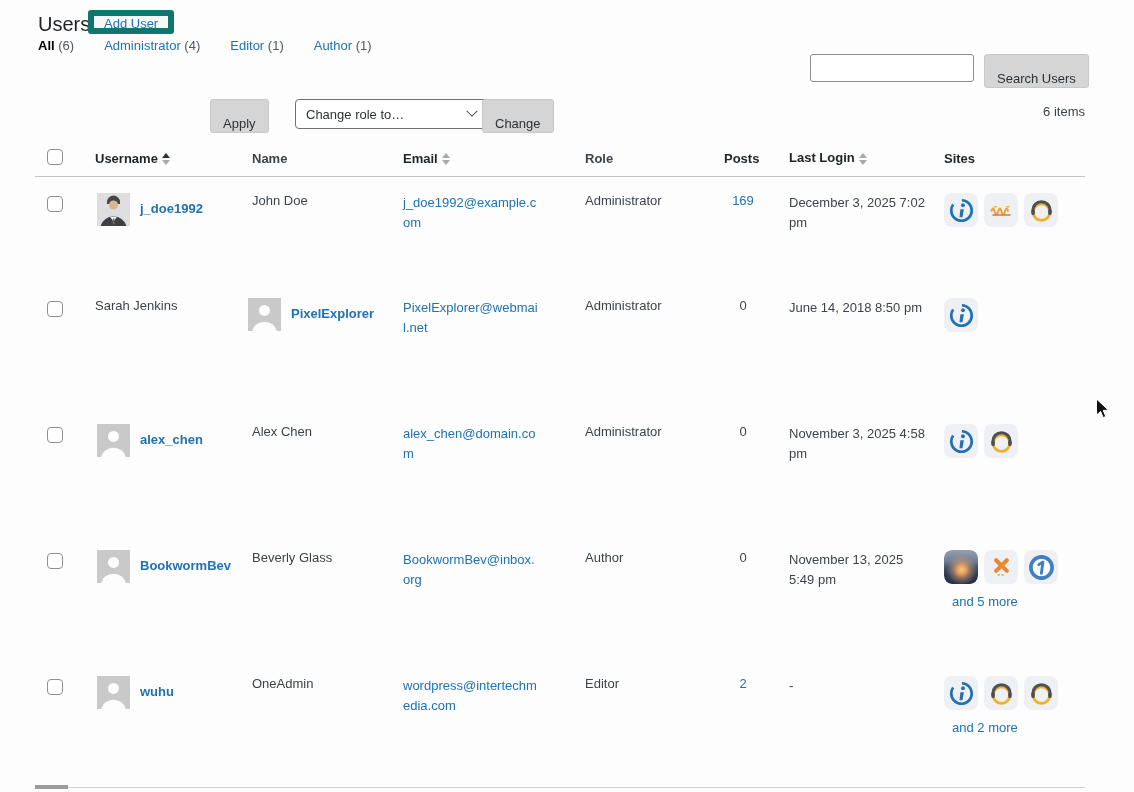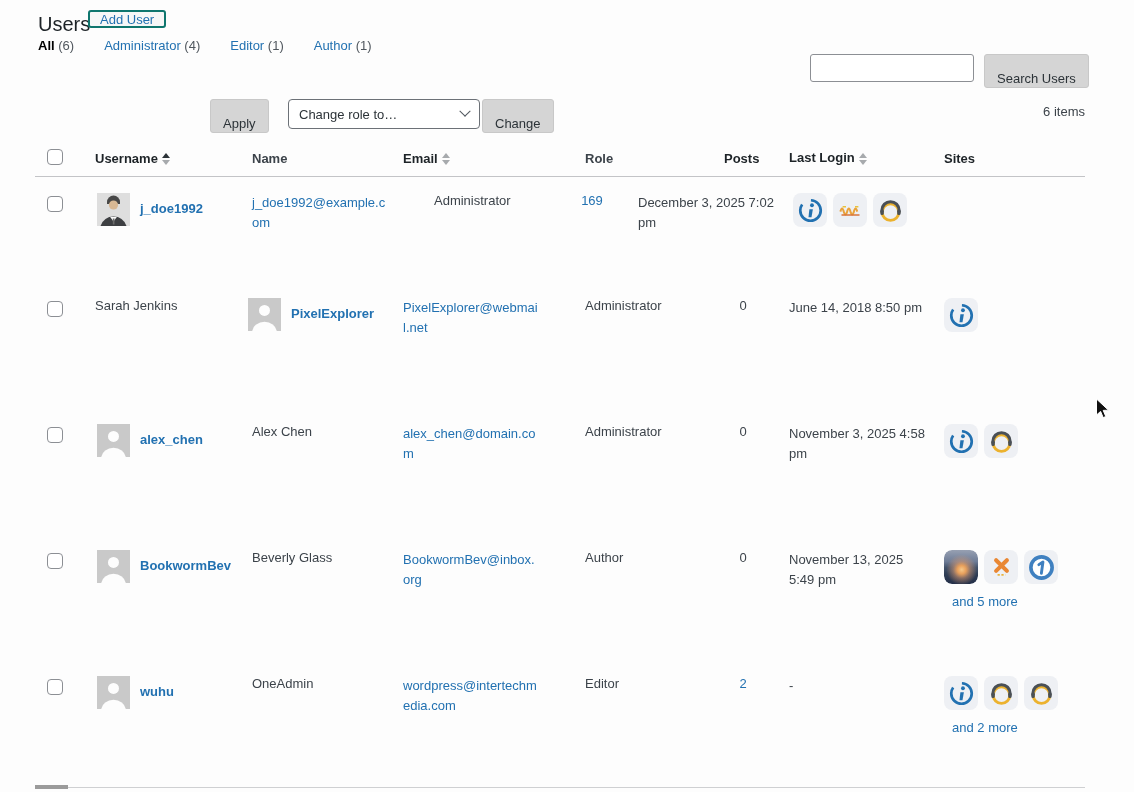--- a/index.html
+++ b/index.html
@@ -8,22 +8,22 @@
     font-family:"Liberation Sans", sans-serif;
     font-size:13px; color:#3c434a; background:#fdfdfd; position:relative;
     overflow:hidden;
   }
   a { text-decoration:none; color:#2271b1; cursor:pointer; }
   .stage { position:absolute; inset:0; }
 
   
   .page-title { position:absolute; left:38px; top:13px; font-size:20px; font-weight:400; color:#1d2327; }
   .add-user-btn {
-    position:absolute; left:88px; top:10px; height:18px; padding:0 10px;
-    background:#f6f7f7; border:2px solid #0f766e; border-radius:3px;
+    position:absolute; left:88px; top:10px; height:24px; padding:0 10px;
+    background:#f6f7f7; border:6px solid #0f766e; border-radius:3px;
     color:#2271b1; font-size:13px; font-family:inherit; cursor:pointer;
   }
 
   
   .filters { position:absolute; left:38px; top:38px; display:flex; gap:30px; font-size:13px; }
   .filters .count { color:#50575e; }
   .filters .flt { color:#2271b1; }
   .filters .flt.current { color:#000; }
   .filters .flt.current .lab { font-weight:700; color:#000; }
 
@@ -40,21 +40,21 @@
   .search-btn { position:absolute; left:984px; top:54px; height:29px; }
   .items-count { position:absolute; top:104px; left:935px; width:150px; text-align:right; color:#3c434a; }
 
   
   .select-box {
     position:absolute; top:99px; height:30px; background:#fff;
     border:1px solid #6c7177; border-radius:4px; display:flex; align-items:center;
     justify-content:space-between; padding:0 10px; cursor:pointer; color:#2c3338;
   }
   .sel-bulk { left:38px; width:163px; }
-  .sel-role { left:288px; width:192px; }
+  .sel-role { left:295px; width:192px; }
   .chev { width:8px; height:8px; border-right:1.6px solid #50575e; border-bottom:1.6px solid #50575e;
           transform:rotate(45deg) translate(-2px,-2px); margin-left:8px; }
   .apply-btn  { position:absolute; left:210px; top:99px; height:30px; }
   .change-btn { position:absolute; left:482px; top:99px; height:30px; }
 
   
   .utable { position:absolute; left:35px; top:140px; width:1050px; }
   .thead { display:flex; height:37px; border-bottom:1px solid #c3c4c7; align-items:center;
            font-weight:700; color:#1d2327; }
   .cell { flex:none; }
@@ -174,20 +174,21 @@
                   <path d="M10 9 a6.5 6.5 0 0 1 13 0 v2 h-13 z" fill="#474747"></path>
                   <circle cx="16.5" cy="12" r="4.6" fill="#d8b894"></circle>
                   <path d="M3.5 33 q3.5 -9.5 13 -9.5 q9.5 0 13 9.5 z" fill="#3d3f42"></path>
                   <path d="M13.2 24 l3.3 4.4 l3.3 -4.4 z" fill="#fafafa"></path>
                   <rect x="15.8" y="25.5" width="1.7" height="6" fill="#6b6b6b"></rect>
                 </svg>
               </span>
         <a class="username">j_doe1992</a>
       </div>
     </div>
+    <div class="cell c-name">John Doe</div>
     <div class="cell c-email"><a>j_doe1992@example.com</a></div>
     <div class="cell c-role">Administrator</div>
     <div class="cell c-posts"><span class="posts-val" style="color: rgb(34, 113, 177); cursor: pointer;">169</span></div>
     <div class="cell c-login">December 3, 2025 7:02 pm</div>
     <div class="cell c-sites">
       <div class="site-icons">
               <span class="site-icon">
                 <svg width="27" height="27" viewBox="0 0 24 24">
                   <circle cx="12" cy="12" r="9.1" fill="none" stroke="#2271b1" stroke-width="2.4" stroke-dasharray="48 9" stroke-dashoffset="14"></circle>
                   <circle cx="13.3" cy="7.3" r="1.7" fill="#2271b1"></circle>

